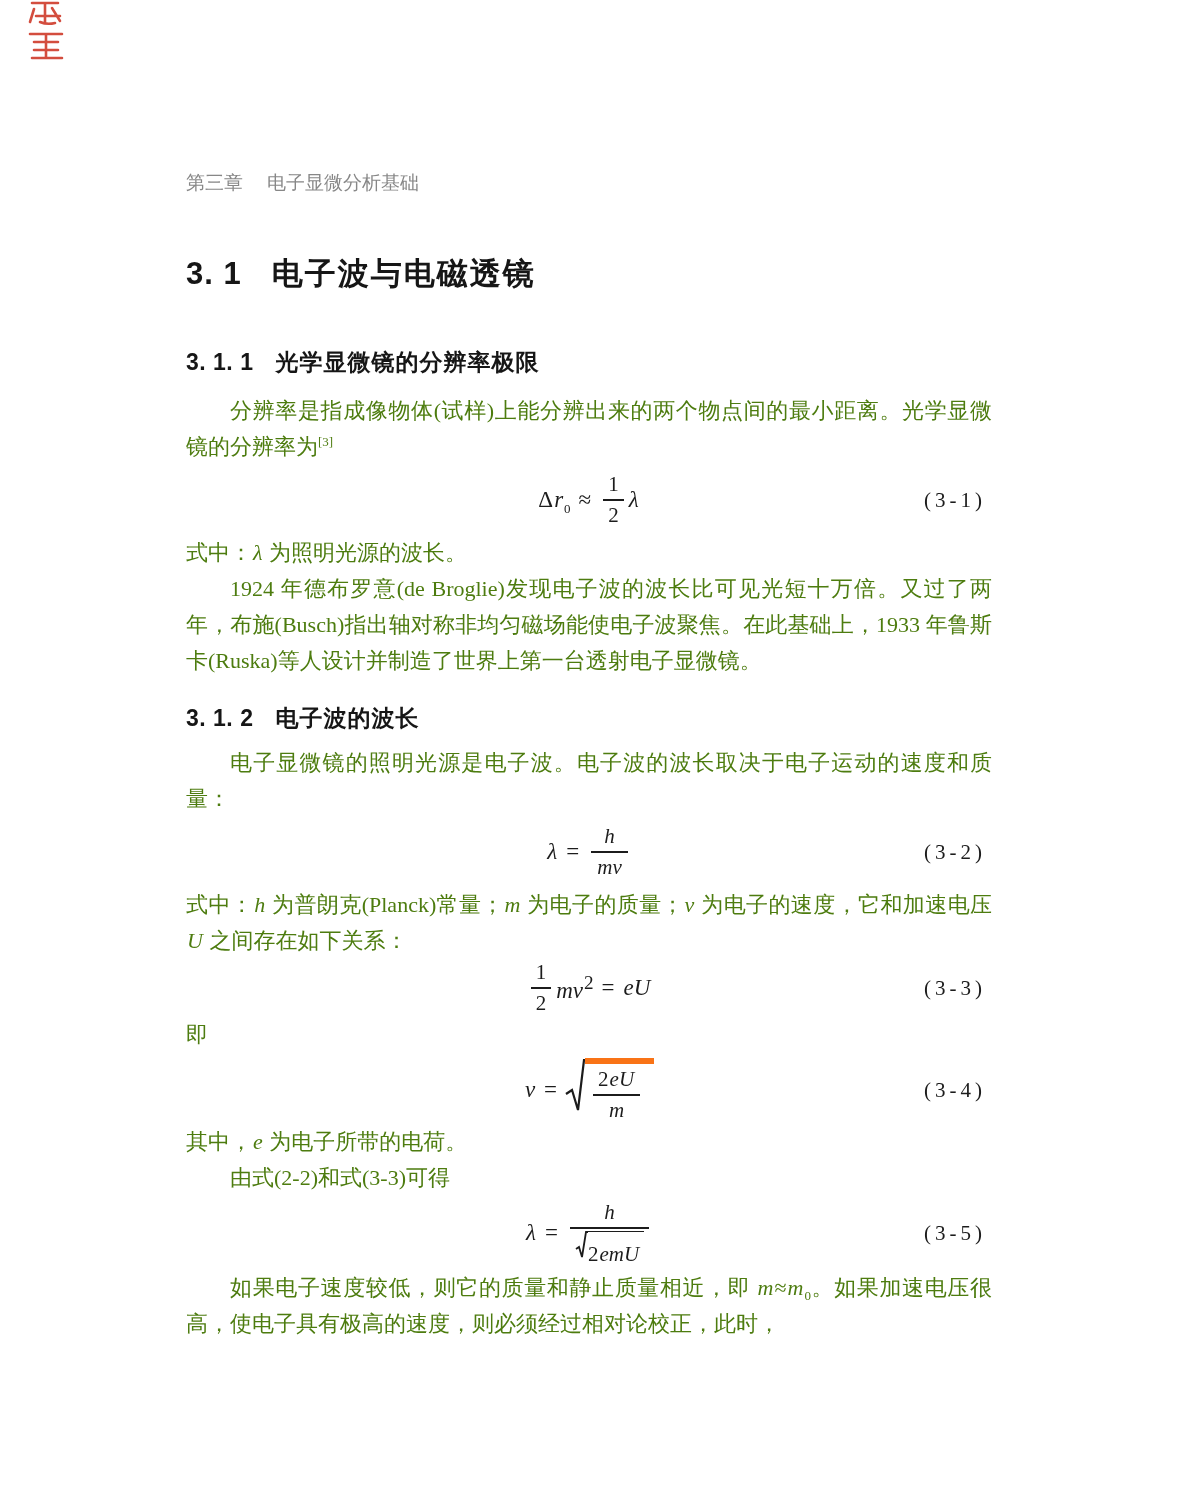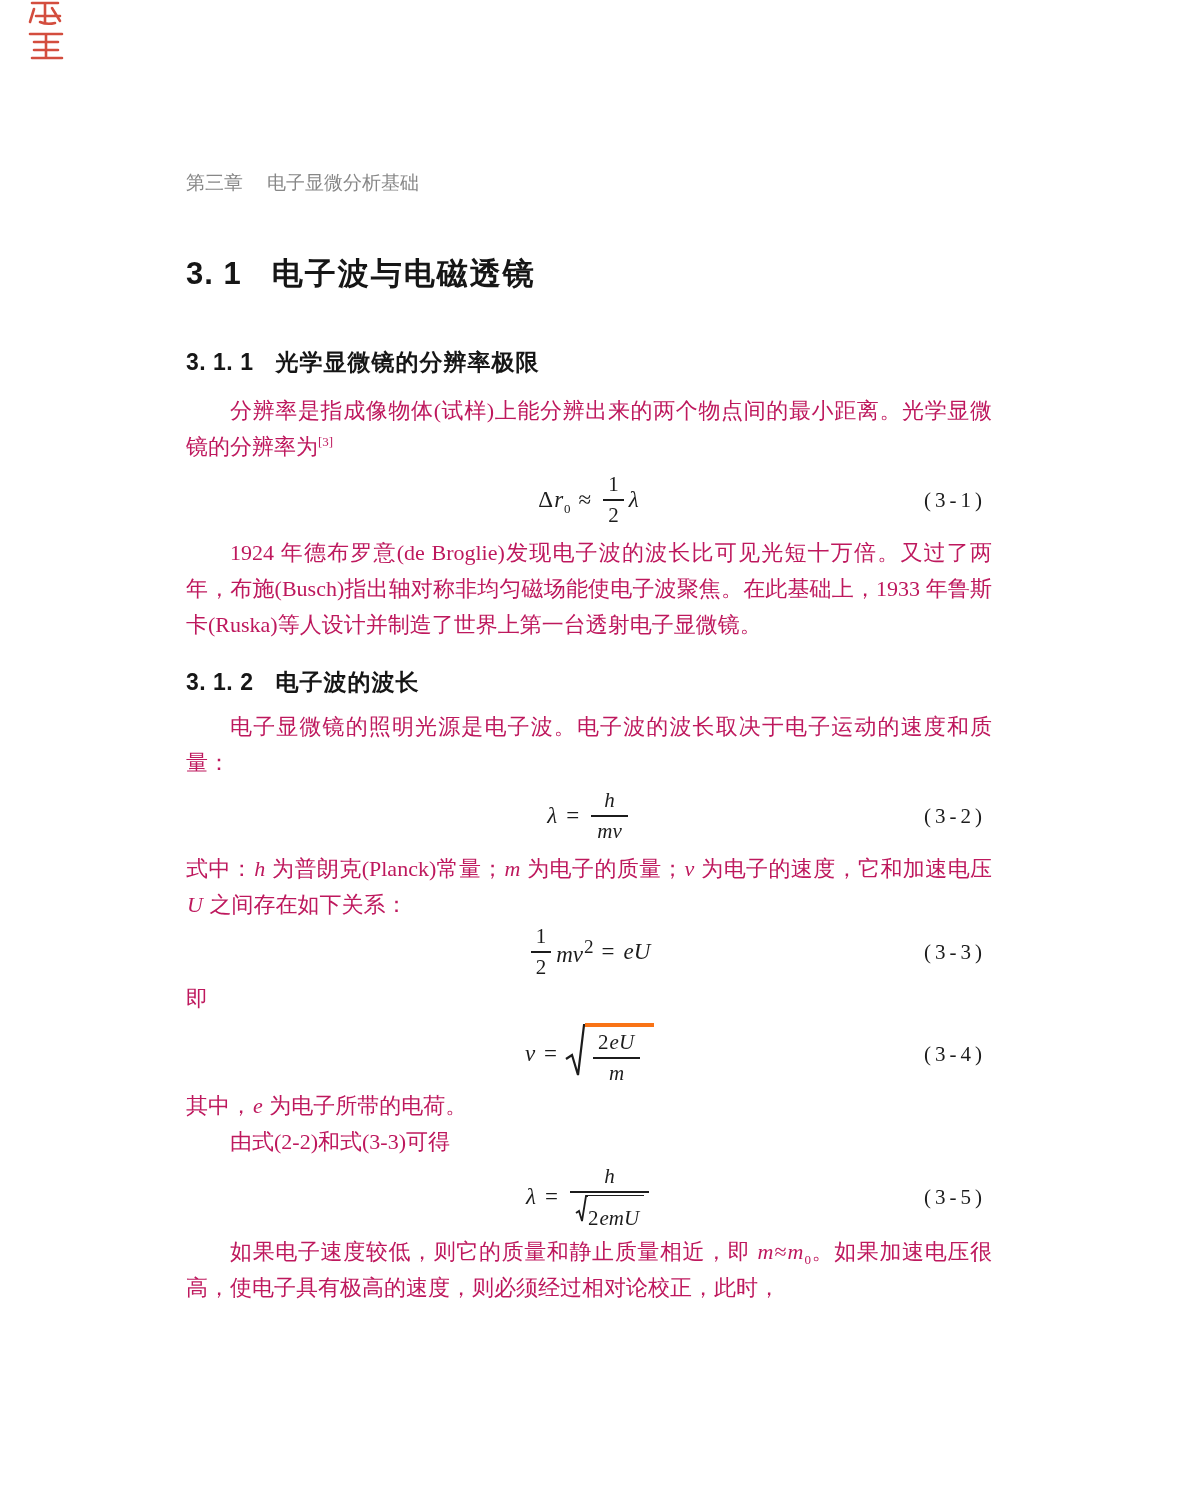--- a/index.html
+++ b/index.html
@@ -26,21 +26,21 @@
     font-family:"Liberation Sans","DejaVu Sans",sans-serif;
     font-weight:bold; font-size:23px; line-height:30px; color:#161616;
     letter-spacing:1px; margin:0;
   }
   h2.sec2 .hnum { margin-right:22px; letter-spacing:0.5px; }
   #h311 { margin-top:55px; }
   #h312 { margin-top:24px; }
 
   p.body {
     margin:0; font-size:22px; line-height:36px; text-align:justify;
-    color:#be185d;
+    color:#4d7c0f;
   }
   p.indent { text-indent:2em; }
   #p1 { margin-top:16px; }
   #p5 { margin-top:12px; }
   i.v { font-style:italic; font-family:"Liberation Serif","DejaVu Serif",serif; padding:0 1px; }
   sup.cite { font-size:13px; line-height:0; }
   sub.s0 { font-size:13px; line-height:0; }
 
   .eq {
     position:relative; display:flex; justify-content:center; align-items:center;
@@ -55,21 +55,21 @@
   #eq5 { height:70px; margin:2px 0; }
   .op { margin:0 8px; }
   .eq-tag {
     position:absolute; right:6px; top:50%; transform:translateY(-50%);
     font-size:21px; letter-spacing:4px; white-space:nowrap;
   }
   .frac { display:inline-block; text-align:center; vertical-align:middle; margin:0 4px; font-size:21px; line-height:1.18; }
   .frac .num { display:block; border-bottom:2px solid #1c1c1c; padding:0 5px 2px 5px; }
   .frac .den { display:block; padding:2px 5px 0 5px; }
   .sqrt { display:inline-flex; align-items:flex-start; vertical-align:middle; }
-  .radicand { display:inline-block; border-top:4px solid #f97316; padding:3px 10px 0 4px; }
+  .radicand { display:inline-block; border-top:6px solid #f97316; padding:3px 10px 0 4px; }
   .rad-svg { display:block; margin-right:-2px; }
   .sqrt-inline { display:inline-flex; align-items:flex-start; }
   .radicand-inline { display:inline-block; border-top:1.8px solid #1c1c1c; padding:10px 4px 0 2px; }
 
   .footer-bar { position:absolute; left:22px; top:1471px; width:168px; height:9px; background:#c9c9c9; }
   .footer-rule { position:absolute; left:191px; top:1460px; width:2px; height:29px; background:#8f8f8f; }
   .footer-page {
     position:absolute; left:206px; top:1461px;
     font-family:"Liberation Sans","DejaVu Sans",sans-serif;
     font-weight:bold; font-size:23px; color:#141414;
@@ -103,20 +103,21 @@
           <span class="op">≈</span>
           <span class="frac">
             <span class="num">1</span>
             <span class="den">2</span>
           </span>
           <i class="v">λ</i>
         </span>
       <span class="eq-tag">(3-1)</span>
     </div>
 
+    <p class="body"><span>式中：</span><i class="v">λ</i><span> 为照明光源的波长。</span></p>
 
 
     <p class="body indent">1924 年德布罗意(de Broglie)发现电子波的波长比可见光短十万倍。又过了两年，布施(Busch)指出轴对称非均匀磁场能使电子波聚焦。在此基础上，1933 年鲁斯卡(Ruska)等人设计并制造了世界上第一台透射电子显微镜。</p>
 
     <h2 class="sec2" id="h312"><span class="hnum">3. 1. 2</span><span>电子波的波长</span></h2>
 
     <p class="body indent" id="p5">电子显微镜的照明光源是电子波。电子波的波长取决于电子运动的速度和质量：</p>
 
     <div class="eq" id="eq2">
       <span class="math">

